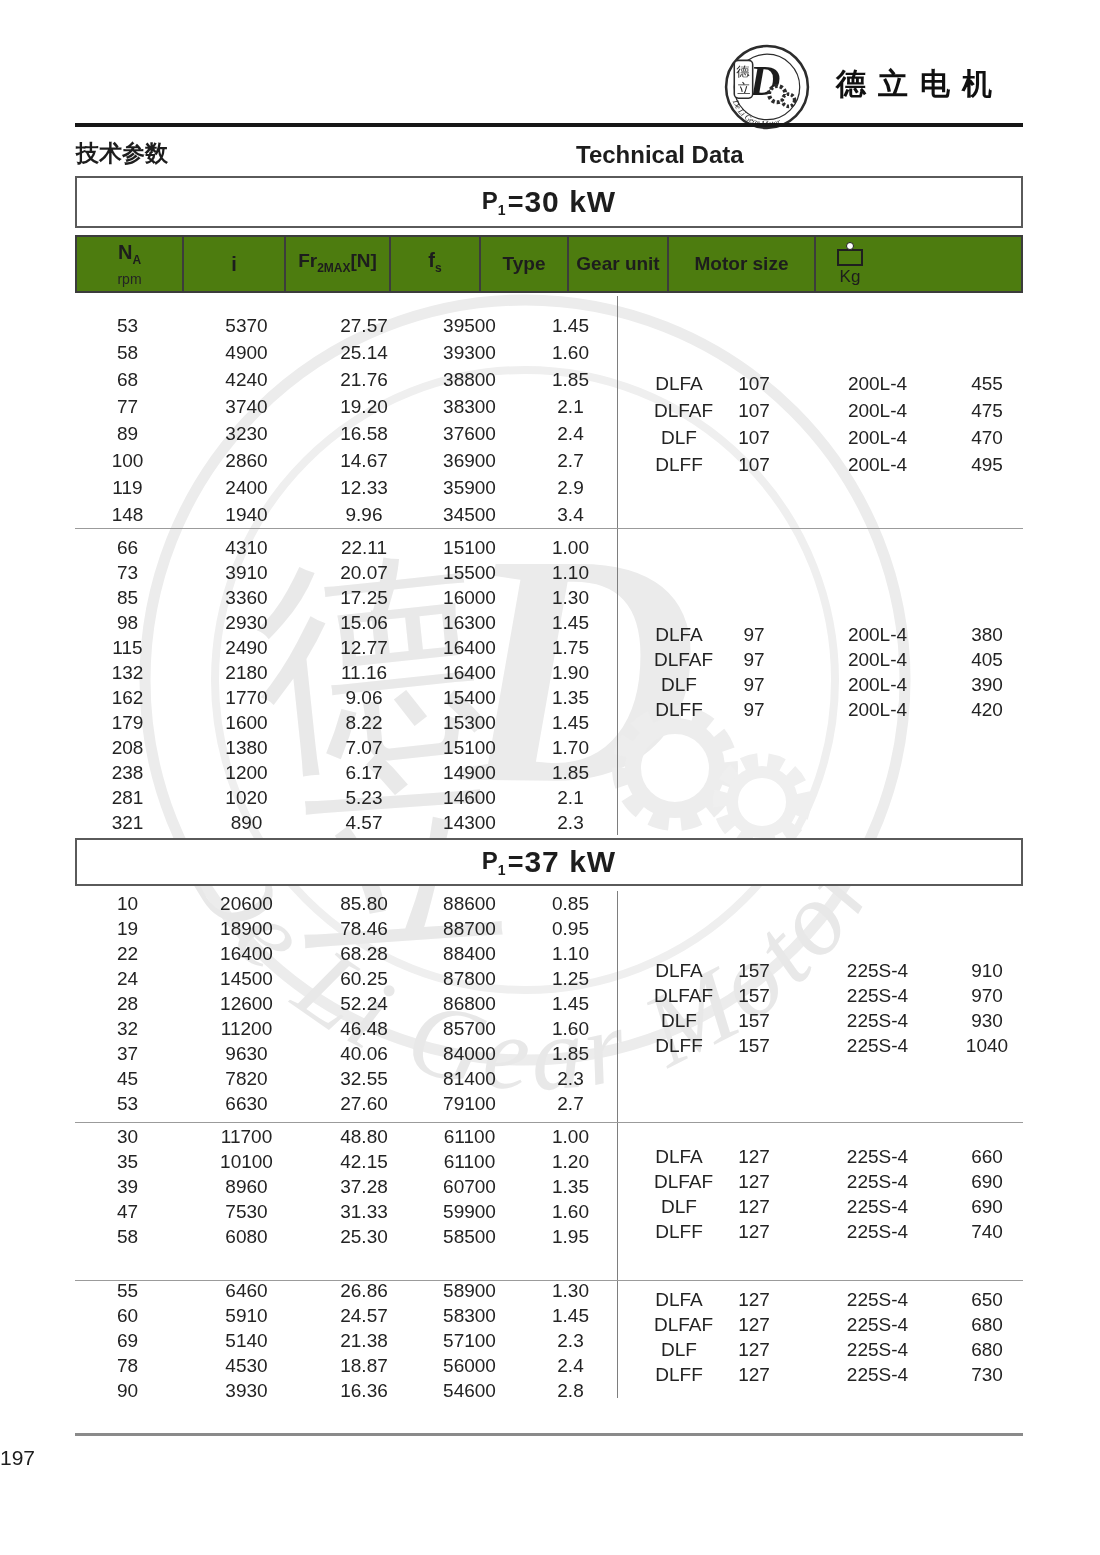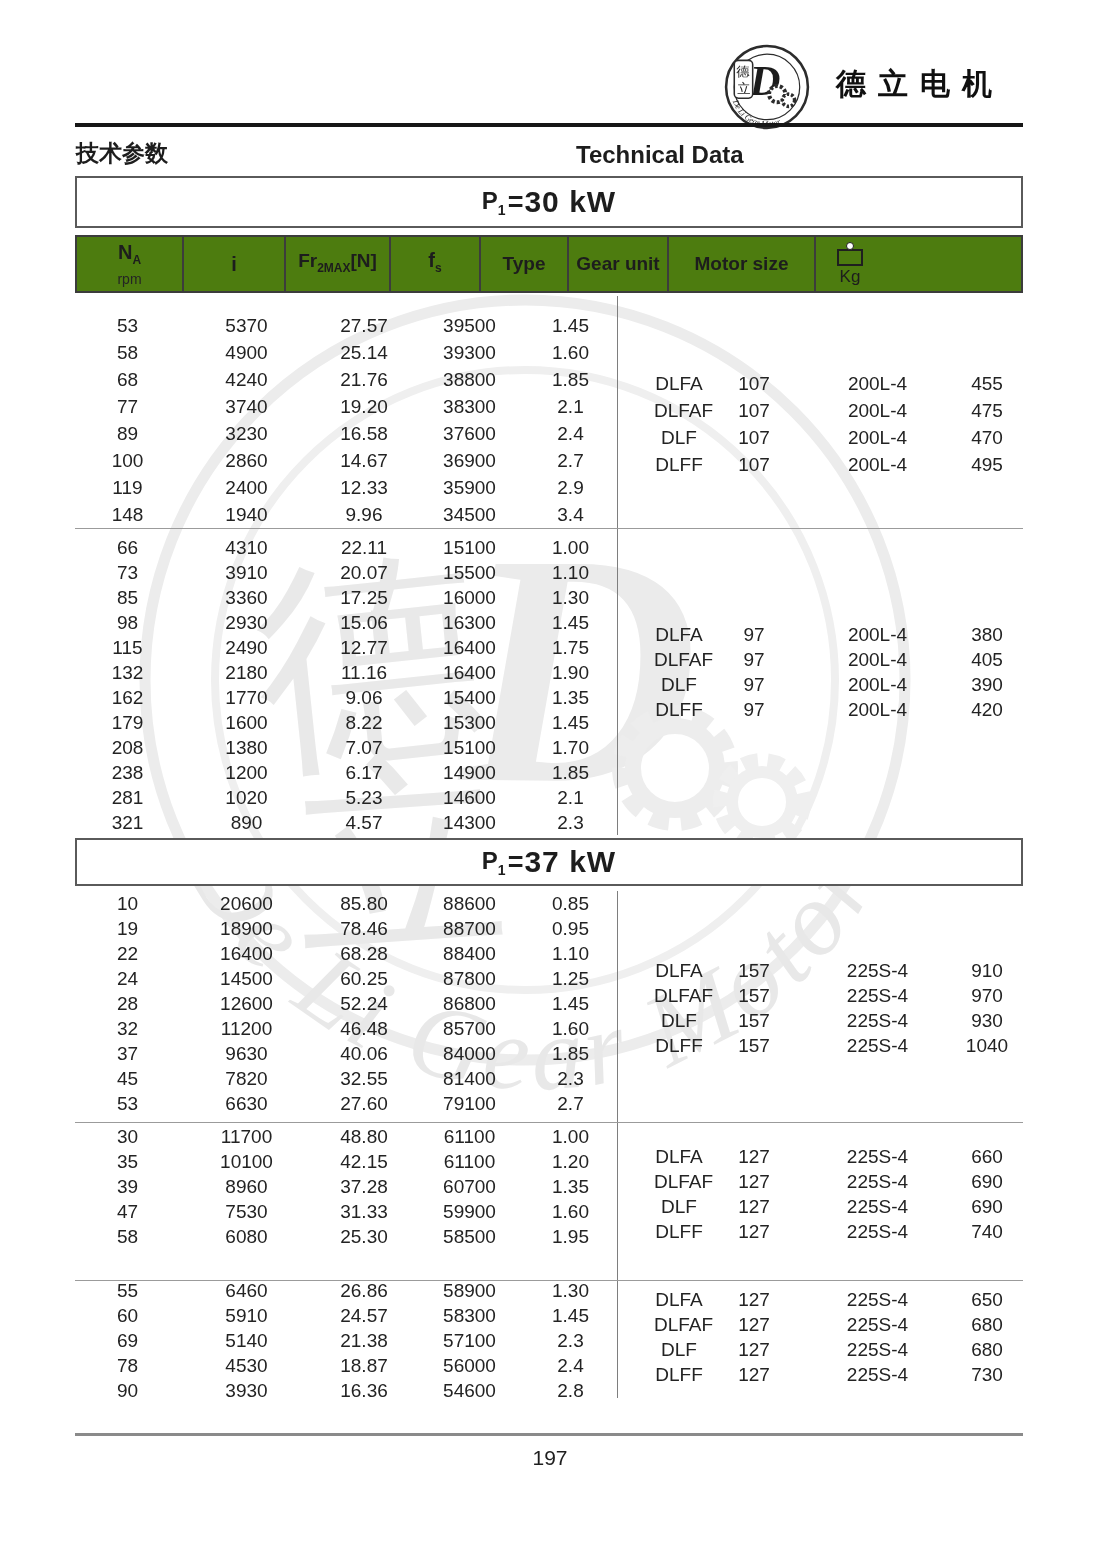--- a/index.html
+++ b/index.html
@@ -42,21 +42,21 @@
   .numgrp .c{display:block;text-align:center;font-size:19px;color:#232323}
   .c.na{width:105px}.c.m2{width:133px}.c.ri{width:102px}.c.fr{width:109px}.c.fsv{width:93px}
   .motgrp{position:absolute;left:617px;width:406px;display:flex;flex-direction:column;z-index:2}
   .motgrp .nrow{display:flex;height:var(--rh,25px);align-items:center}
   .motgrp .c{display:block;font-size:19px;color:#232323;text-align:center}
   .c.ty{width:87px;text-align:center;padding-left:37px}.c.gu{width:100px}.c.ms{width:147px}.c.kg{width:72px}
   
   .sep{position:absolute;left:75px;width:948px;height:1px;background:#9b9b9b;z-index:1}
   .vdiv{position:absolute;left:617px;width:1px;background:#7e7e7e;z-index:1}
   .botrule{left:75px;top:1433px;width:948px;height:3px;background:#8a8a8a}
-  .pagenum{left:0;top:1446px;width:1100px;text-align:center;font-size:21px;color:#1e1e1e}
+  .pagenum{left:0;top:1446px;width:1100px;text-align:left;font-size:21px;color:#1e1e1e}
 </style>
 </head>
 <body>
 
 <div class="page">
 
   <svg class="wm" viewBox="0 0 820 820">
     <defs>
       <path id="wm-arc" d="M 55 575 A 385 385 0 0 0 765 550" fill="none"></path>
     </defs>

